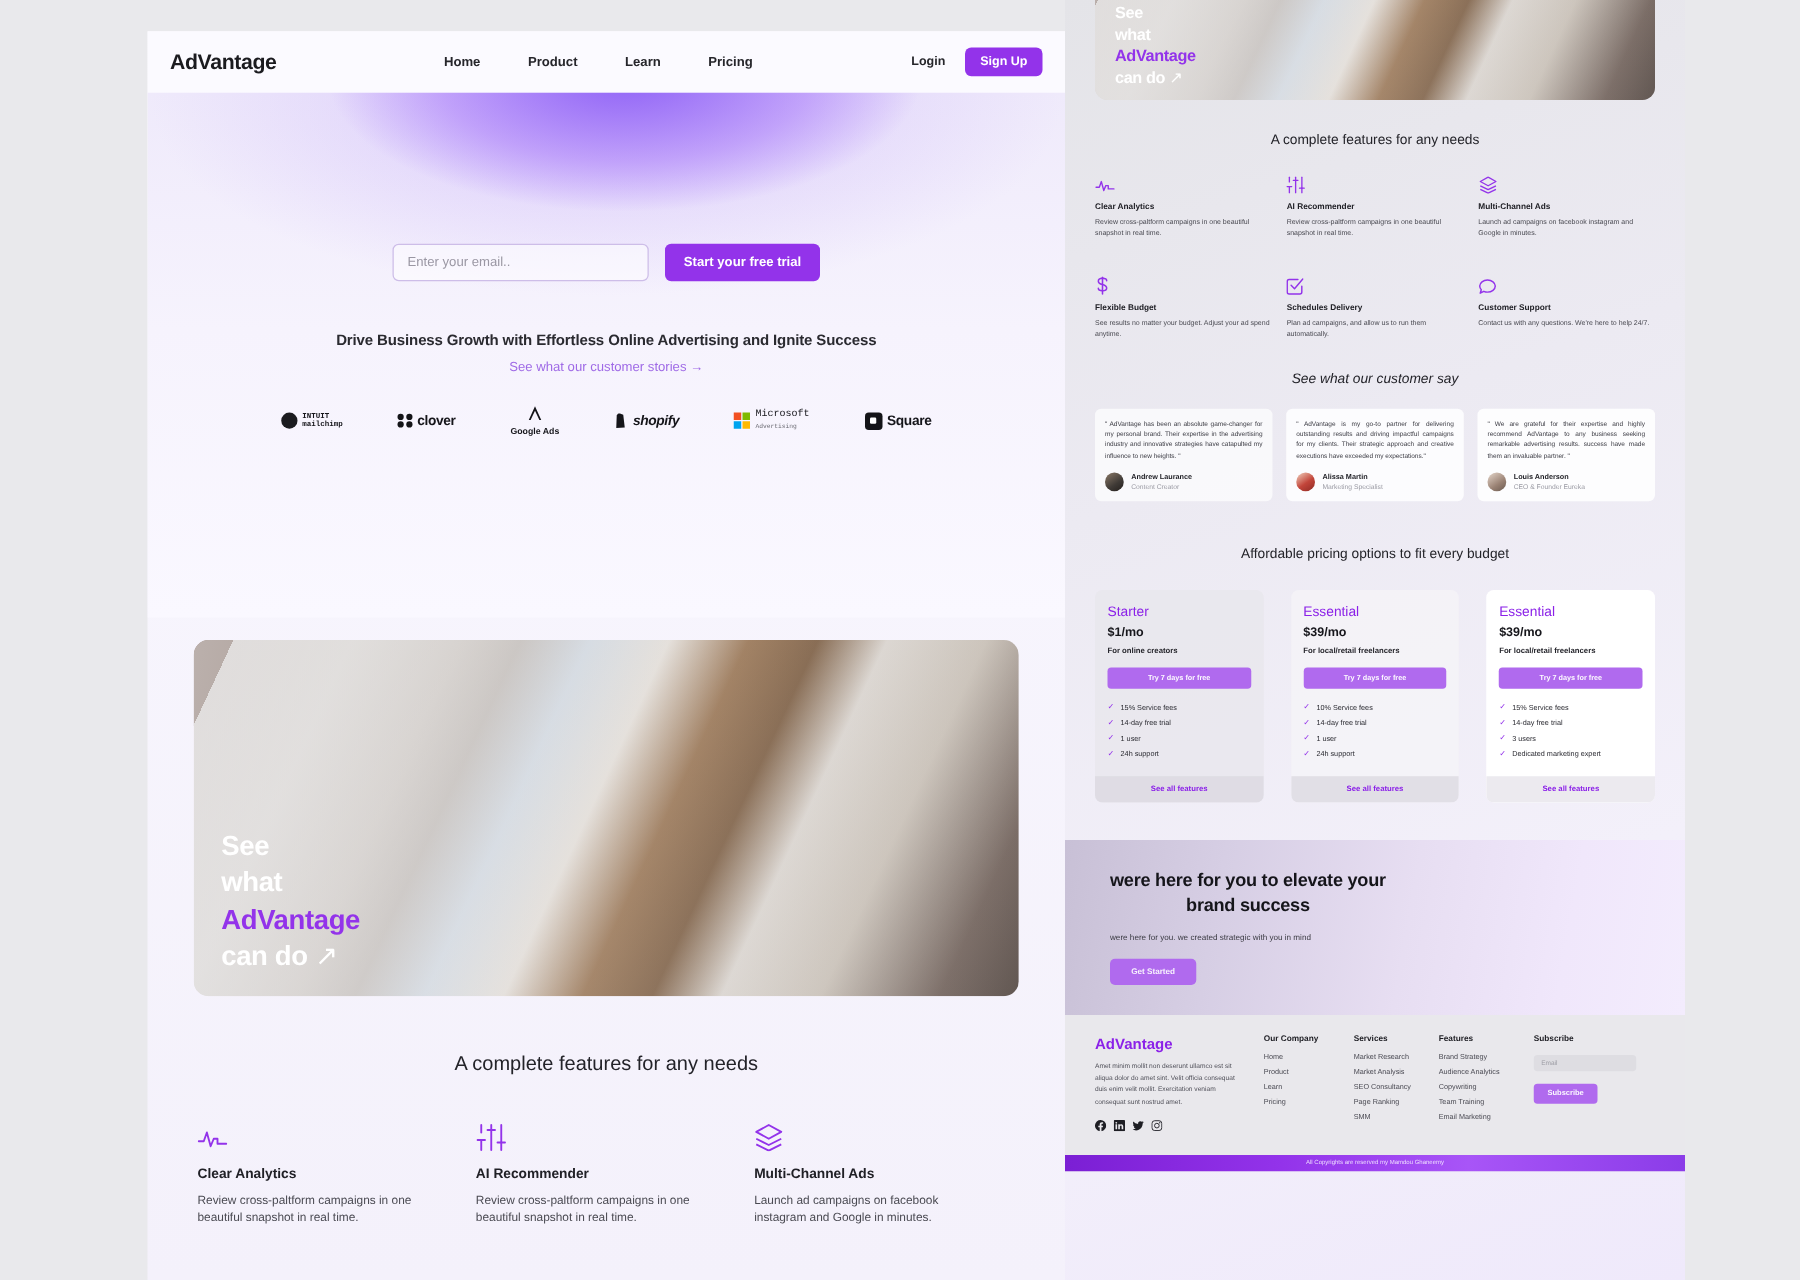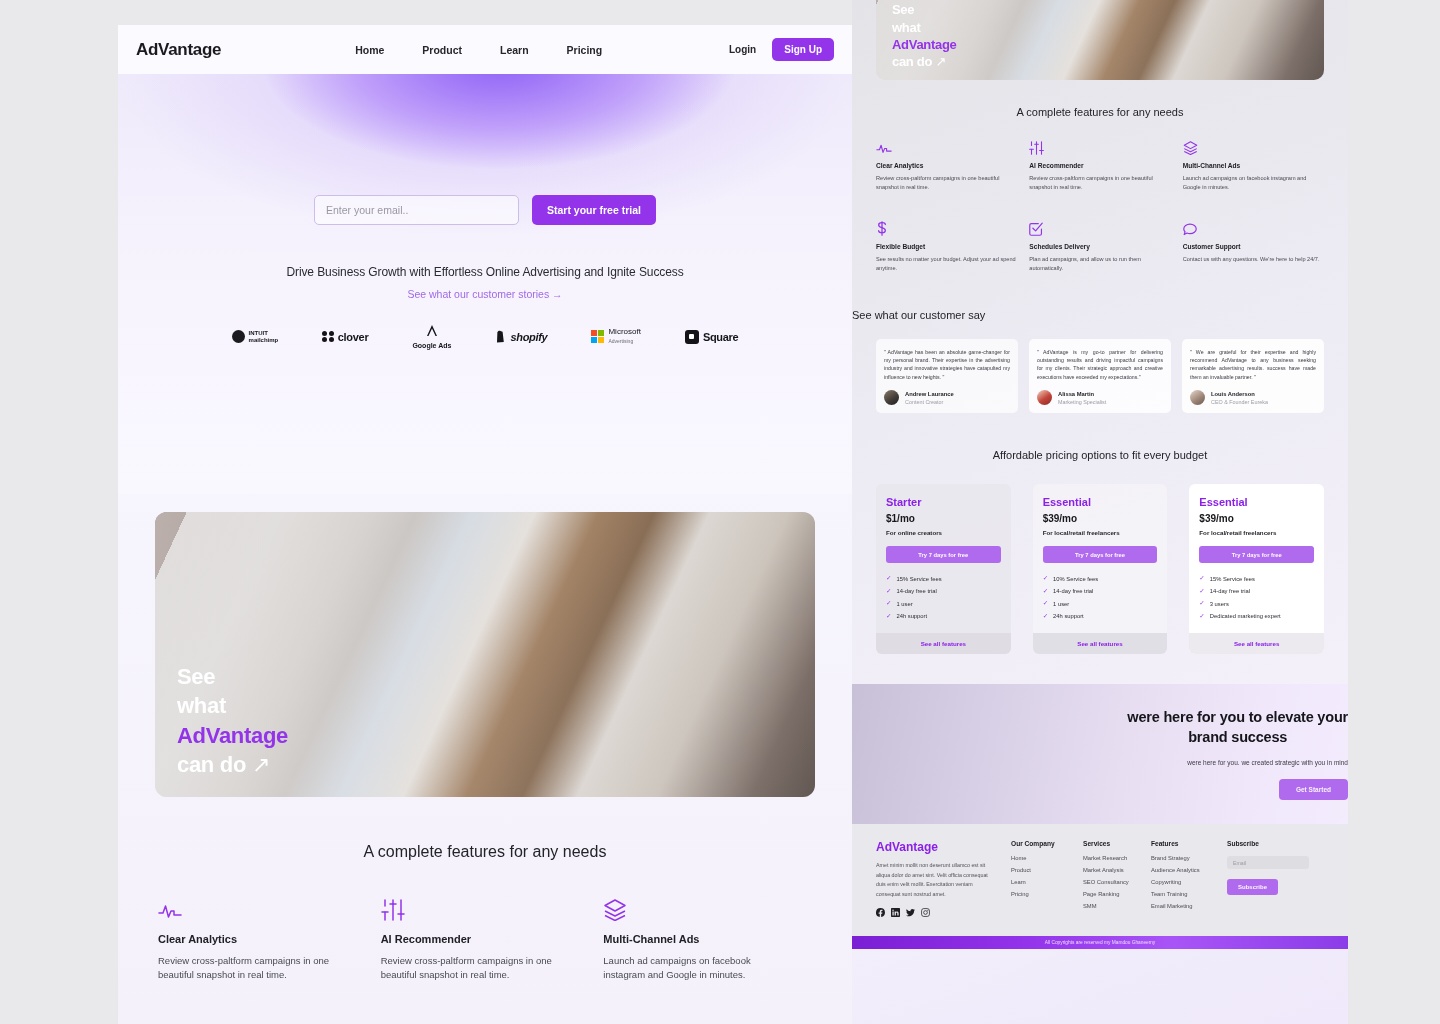--- a/index.html
+++ b/index.html
@@ -53,32 +53,32 @@
     width:205px; height:30px; border:1px solid #cdbde8; border-radius:5px;
     background:rgba(255,255,255,.55); padding:0 11px; font-size:10.5px;
     color:#2b2b30; font-family:inherit; outline:none;
   }
   .email-input::placeholder { color:#9a97a3; }
   .trial-btn {
     height:30px; background:#9333ea; color:#fff; font-size:10.5px; font-weight:700;
     border:none; border-radius:5px; padding:0 15px; cursor:pointer; font-family:inherit;
   }
   .growth-line {
-    margin-top:40px; font-size:12px; font-weight:400; color:#2a2a30; letter-spacing:-.1px;
+    margin-top:40px; font-size:12px; font-weight:700; color:#2a2a30; letter-spacing:-.1px;
   }
   .stories-link {
     display:block; margin-top:9px; font-size:10.5px; color:#9f6ae6; text-decoration:none;
   }
   .logos {
     margin-top:24px; display:flex; align-items:center; justify-content:center; gap:44px;
     padding:0 50px;
   }
   .logo { display:flex; align-items:center; gap:4px; color:#15151a; }
   .logo-txt { font-size:11px; font-weight:700; letter-spacing:-.3px; }
-  .logo-sm { font-size:6px; font-weight:700; line-height:1.05; text-align:left; }
+  .logo-sm { font-size:6px; font-weight:700; line-height:1.05; text-align:left;font-family:Liberation Mono, monospace; }
   .mc-circle { width:13px;height:13px;border-radius:50%;background:#1b1b1f; }
   .clover-dots { display:grid; grid-template-columns:5px 5px; grid-gap:1.5px; }
   .clover-dots i { width:5px;height:5px;border-radius:50%;background:#141418;display:block; }
   .gads { display:flex; flex-direction:column; align-items:center; }
   .ms-grid { display:grid; grid-template-columns:6px 6px; grid-gap:1px; }
   .ms-grid i { width:6px;height:6px;display:block; }
   .sq-box { width:14px;height:14px;border-radius:3px;background:#141418;display:flex;align-items:center;justify-content:center; }
   .sq-box i { width:5px;height:5px;background:#fff;border-radius:1px;display:block; }
 
   .hero-photo {
@@ -121,62 +121,62 @@
 
   .r-head { margin-top:26px; text-align:center; font-size:11px; color:#232329; }
   .r-features {
     margin-top:22px; padding:0 24px; display:grid; grid-template-columns:repeat(3,1fr);
     gap:30px 12px;
   }
   .r-feat-icon { color:#9333ea; height:15px; display:flex; align-items:flex-end; }
   .r-feat-title { margin-top:7px; font-size:6.6px; font-weight:700; color:#202026; }
   .r-feat-desc { margin-top:5px; font-size:5.6px; line-height:1.55; color:#4a4a52; }
 
-  .r-testi-head { margin-top:36px; font-size:11px; color:#232329; }
+  .r-testi-head { margin-top:24px; text-align:center; font-size:11px; color:#232329;font-style:italic; }
   .r-testi-grid { margin-top:18px; padding:0 24px; display:grid; grid-template-columns:repeat(3,1fr); gap:11px; }
   .testi-card { background:rgba(252,252,253,.85); border-radius:5px; padding:9px 8px 8px 8px; min-height:74px; }
   .testi-card.c2 { background:rgba(253,253,254,.95); }
   .testi-card.c3 { background:#fdfdfe; }
   .testi-quote { font-size:5.2px; line-height:1.62; color:#3a3a42; text-align:justify; }
   .testi-person { margin-top:9px; display:flex; align-items:center; gap:6px; }
   .avatar { width:15px; height:15px; border-radius:50%; flex:none; }
   .av1 { background:linear-gradient(145deg,#8c7a68,#3f3a36 60%,#241f1c); }
   .av2 { background:linear-gradient(145deg,#f2d3bf,#c2453a 55%,#8e2b24); }
   .av3 { background:linear-gradient(145deg,#e7d8cc,#9a8274 60%,#6a5a50); }
   .testi-name { font-size:5.8px; font-weight:700; color:#1d1d23; }
   .testi-role { font-size:5.4px; color:#9b9ba4; margin-top:2px; }
 
   .r-pricing-head { margin-top:36px; text-align:center; font-size:11px; color:#232329; }
   .r-pricing-grid { margin-top:23px; padding:0 24px; display:grid; grid-template-columns:repeat(3,1fr); gap:22px; }
   .price-card { border-radius:6px; overflow:hidden; display:flex; flex-direction:column; }
   .pc1 { background:rgba(232,230,236,.72); }
   .pc2 { background:rgba(245,244,248,.8); }
   .pc3 { background:#ffffff; }
   .pc-body { padding:12px 10px 14px 10px; flex:1; }
-  .pc-name { font-size:11px; font-weight:700; color:#8b21e8; }
+  .pc-name { font-size:11px; font-weight:400; color:#8b21e8; }
   .pc-price { margin-top:5px; font-size:10px; font-weight:700; color:#17171c; }
   .pc-for { margin-top:5px; font-size:6.2px; font-weight:700; color:#26262c; }
   .pc-btn {
     margin-top:10px; width:100%; height:17px; border:none; border-radius:3px;
     background:#b06aee; color:#fdfbff; font-size:5.8px; font-weight:700; cursor:pointer;
     font-family:inherit;
   }
   .pc-list { margin-top:12px; display:flex; flex-direction:column; gap:6px; }
   .pc-item { display:flex; align-items:center; gap:5px; font-size:5.8px; color:#2c2c33; }
   .tick { color:#9333ea; font-size:6.5px; line-height:1; }
   .pc-foot {
     background:rgba(219,217,224,.78); text-align:center; padding:7px 0;
     font-size:6.2px; font-weight:700; color:#8b21e8; cursor:pointer;
   }
   .pc3 .pc-foot { background:#eceaef; }
 
   .r-cta {
     margin-top:30px; height:140px;
     background:linear-gradient(100deg,#c8c0d6 0%,#d6cee4 25%,#e7def2 55%,#f0e7fb 80%,#f3ecfd 100%);
-    display:flex; flex-direction:column; align-items:flex-end; justify-content:center;
+    display:flex; flex-direction:column; align-items:flex-start; justify-content:center;padding-left:36px;
   }
   .cta-title { font-size:14.5px; font-weight:700; color:#15151a; text-align:center; line-height:1.35; letter-spacing:-.2px; }
   .cta-sub { margin-top:12px; font-size:6.5px; color:#3b3b43; }
   .cta-btn {
     margin-top:13px; background:#b06aee; color:#f7f2fd; border:none; border-radius:4px;
     font-size:6.5px; font-weight:700; padding:7px 17px; cursor:pointer; font-family:inherit;
   }
 
   .r-footer { background:#e9e8ec; padding:16px 24px 0 24px; height:125px; position:relative; }
   .footer-row { display:flex; gap:0; }

